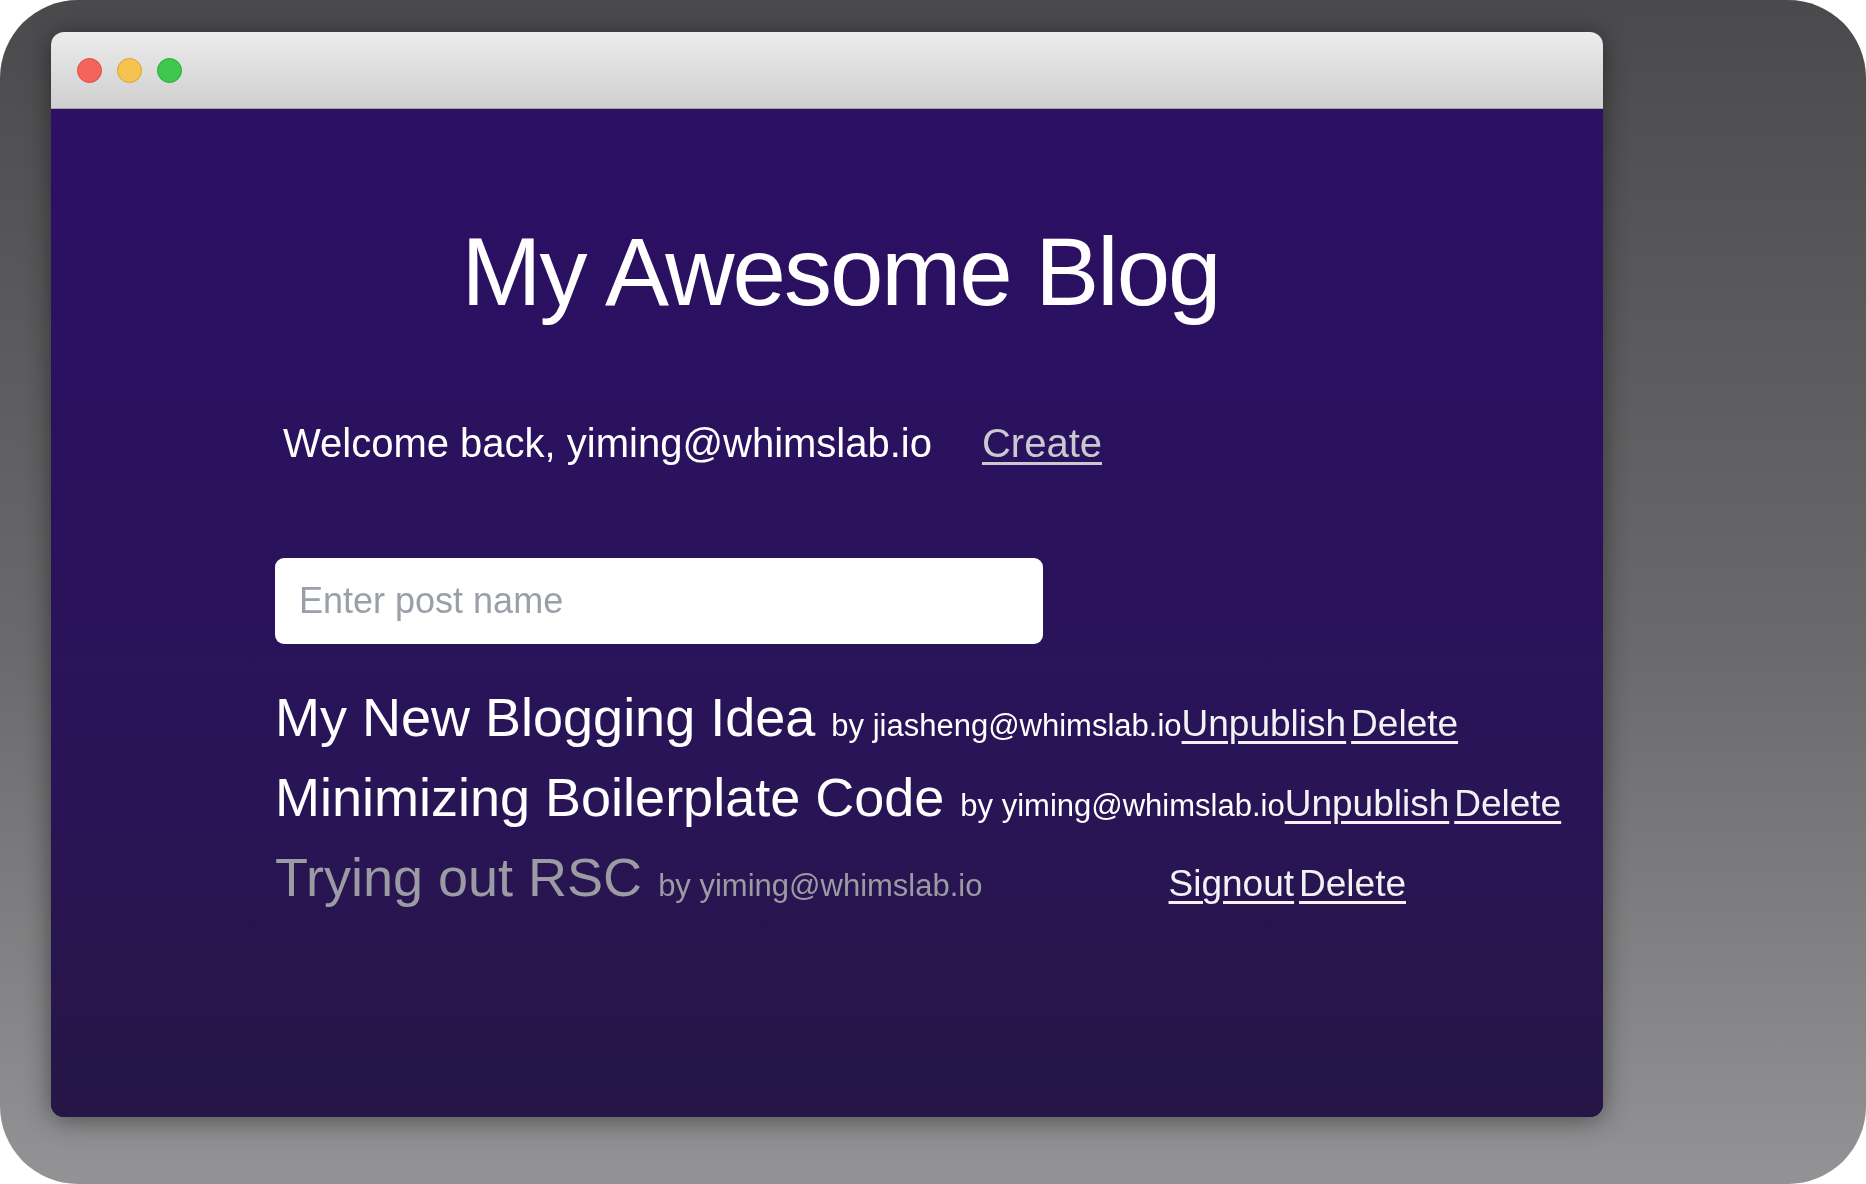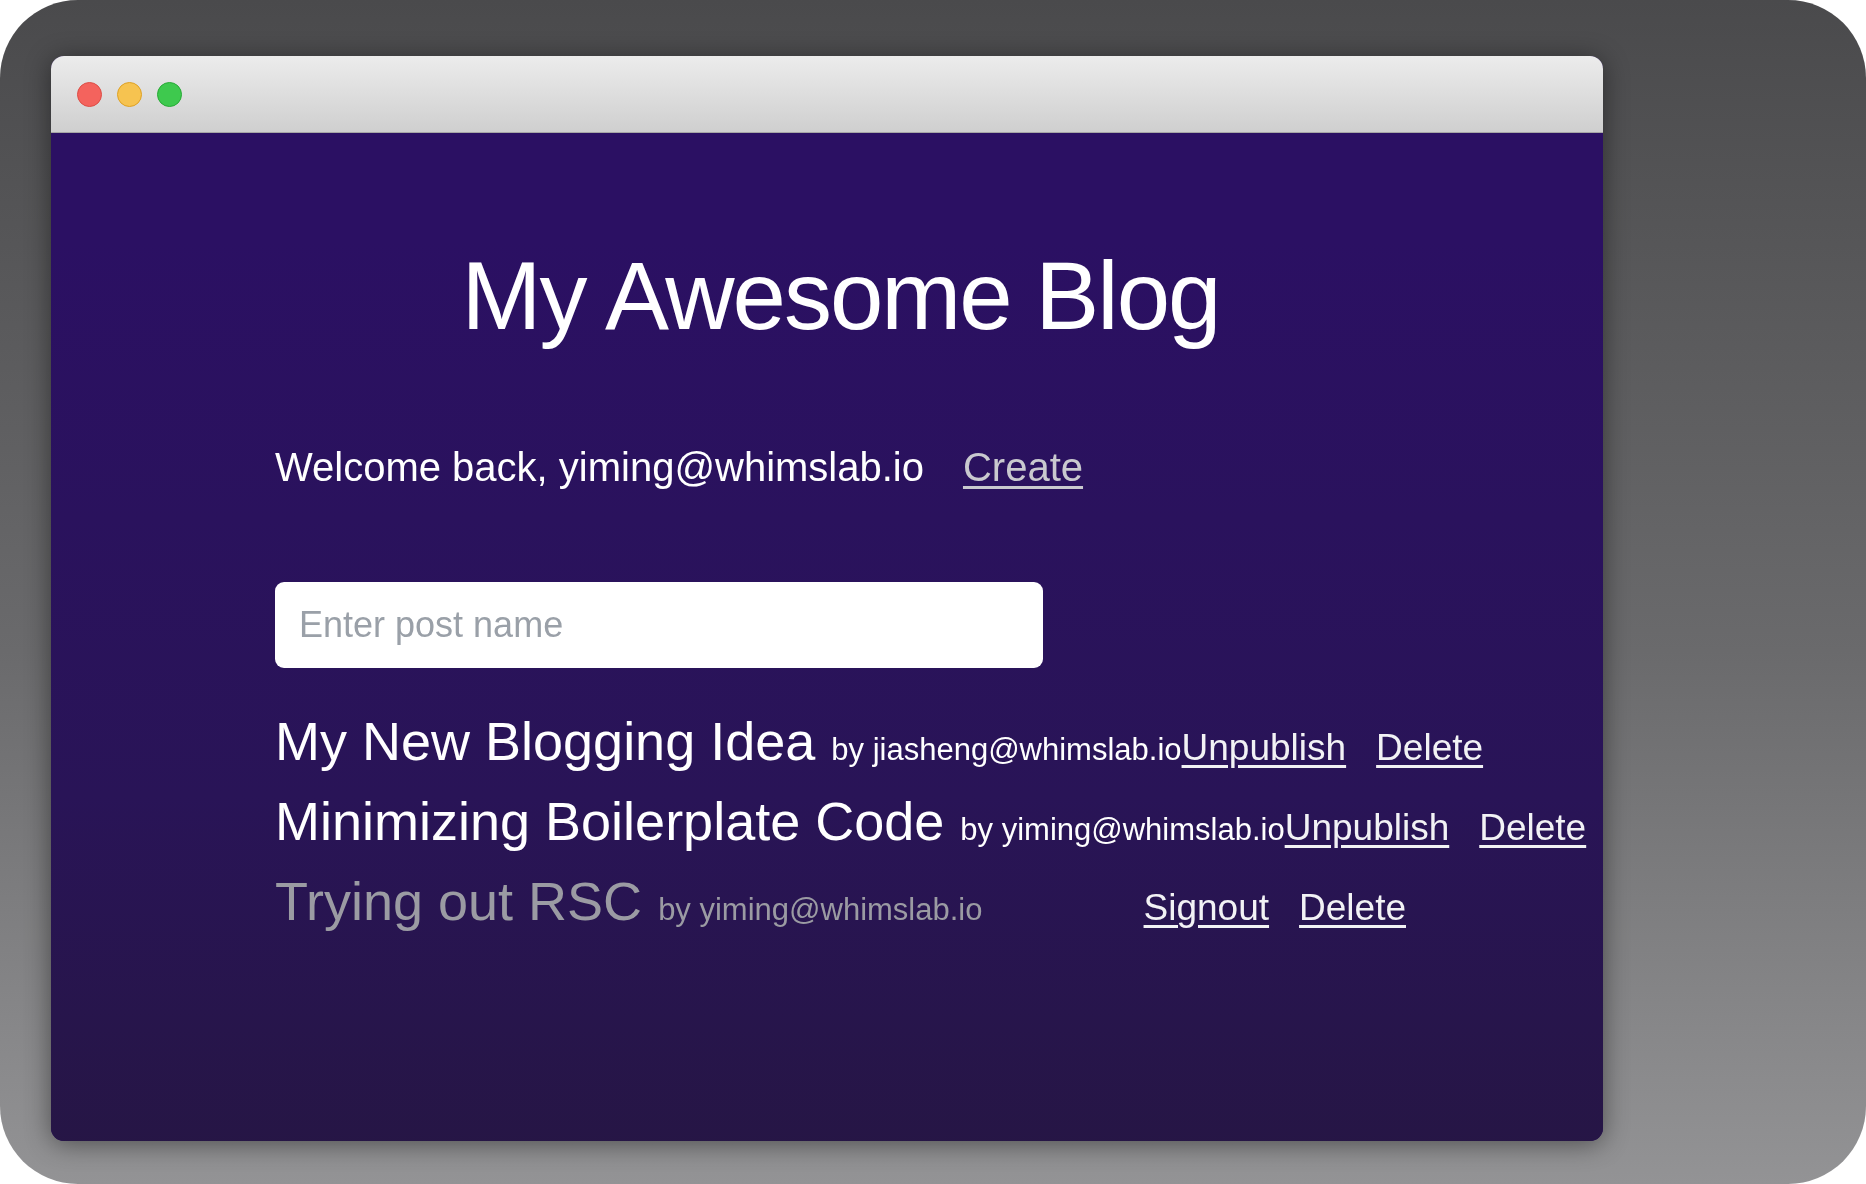--- a/index.html
+++ b/index.html
@@ -13,21 +13,21 @@
 
   
   .frame {
     position: absolute; inset: 0;
     border-radius: 78px;
     background: linear-gradient(180deg, var(--frame-top) 0%, #6a6a6c 55%, var(--frame-bottom) 100%);
   }
 
   
   .window {
-    position: absolute; left: 51px; top: 56px;
+    position: absolute; left: 51px; top: 32px;
     width: 1552px; height: 1085px;
     border-radius: 13px;
     overflow: hidden;
     box-shadow: 0 3px 26px rgba(0,0,0,0.45);
     background: #2b1063;
   }
 
   .titlebar {
     height: 77px;
     background: linear-gradient(180deg, var(--titlebar-top) 0%, var(--titlebar-bottom) 100%);
@@ -61,22 +61,23 @@
     font-weight: 400;
     letter-spacing: -2px;
     line-height: 1.15;
     color: #ffffff;
   }
 
   .user-bar {
     margin-top: 94px;
     display: flex;
     align-items: baseline;
-    gap: 39px;
+    gap: 50px;
     font-size: 40px;
+    margin-left: 8px;
   }
   .signout {
     color: var(--signout-color);
     text-decoration: underline;
     text-decoration-thickness: 2.5px;
     text-underline-offset: 5px;
     cursor: pointer;
   }
 
   .create-row {
@@ -117,21 +118,21 @@
     margin-bottom: 18px;
   }
   .post-title { font-size: 54px; color: #ffffff; white-space: nowrap; }
   .post-byline { font-size: 31px; color: #ffffff; margin-left: 16px; white-space: nowrap; }
   .post-row.unpublished .post-title,
   .post-row.unpublished .post-byline { color: var(--unpublished-text); }
   .post-actions {
     margin-left: auto;
     display: flex;
     align-items: baseline;
-    gap: 30px;
+    gap: 5px;
     font-size: 37px;
   }
   .post-actions a {
     color: var(--link-color);
     text-decoration: underline;
     text-decoration-thickness: 2.5px;
     text-underline-offset: 5px;
     cursor: pointer;
     white-space: nowrap;
   }

